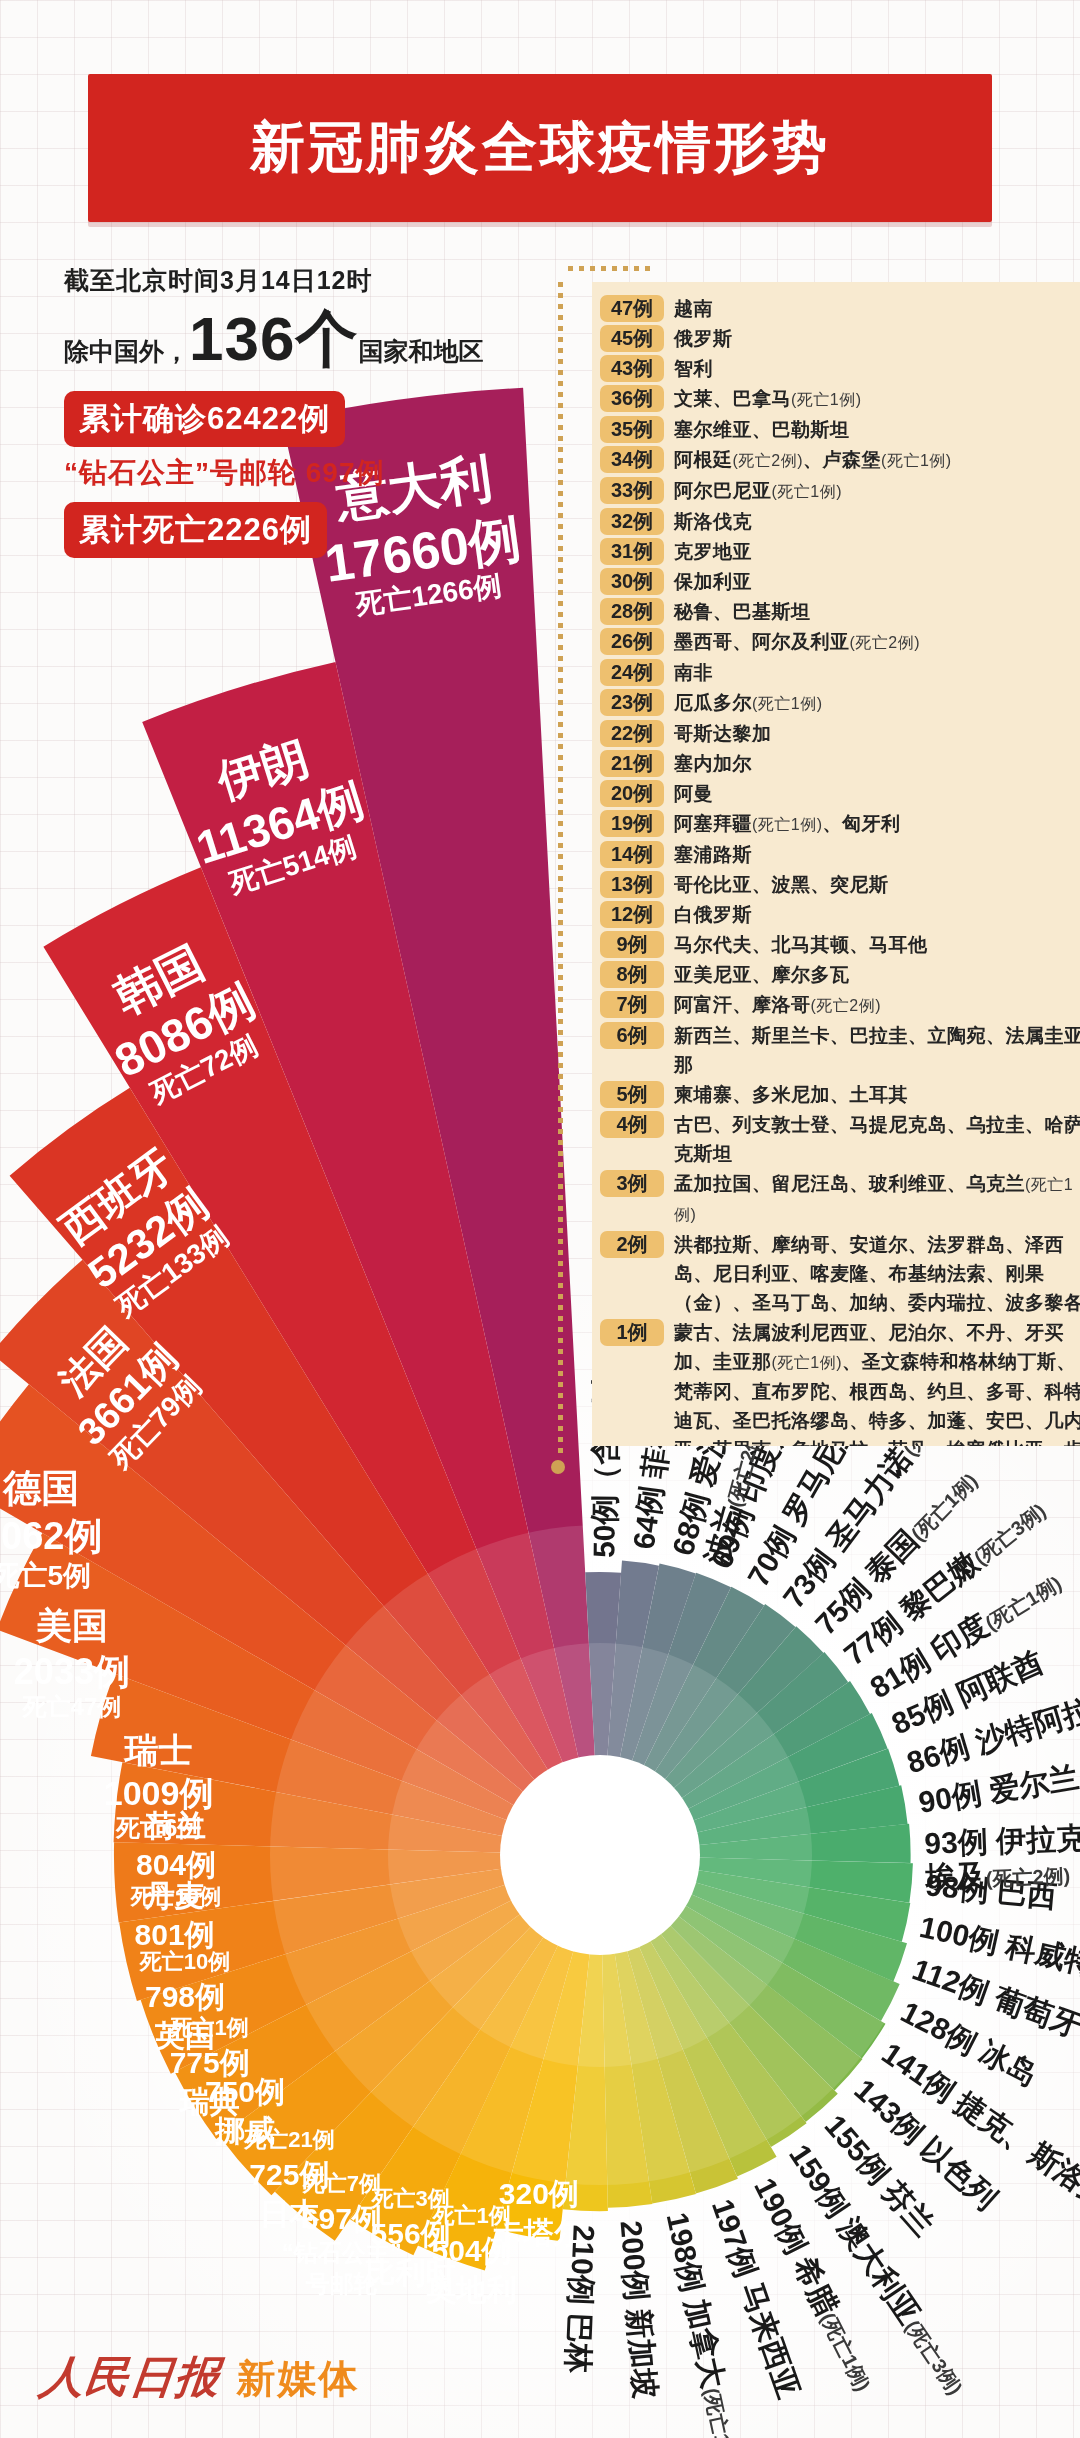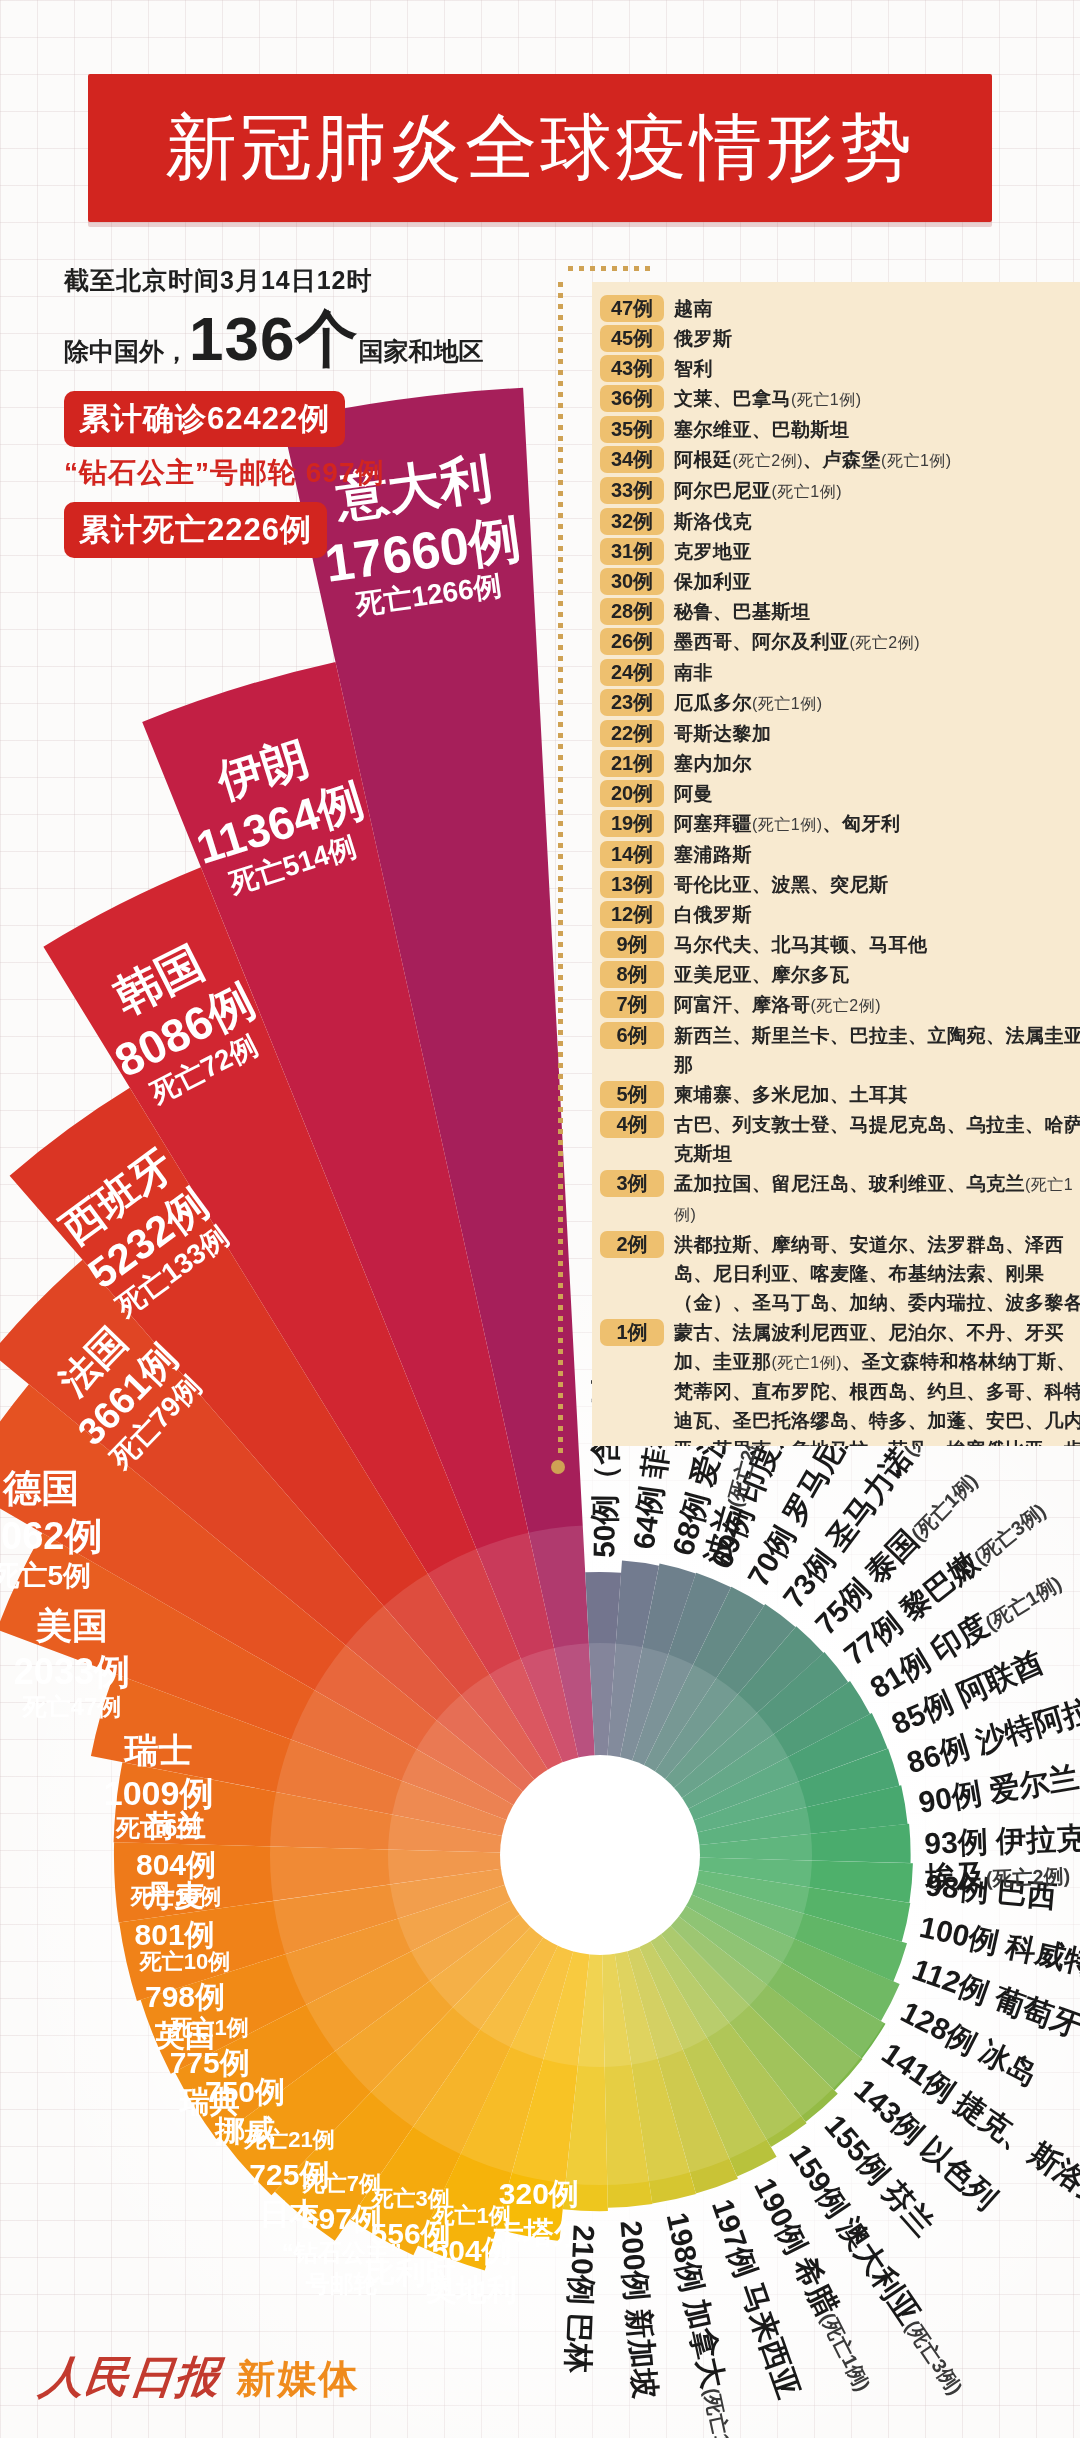--- a/index.html
+++ b/index.html
@@ -6,21 +6,21 @@
   body{font-family:"Liberation Sans","DejaVu Sans",sans-serif;}
   #canvas{position:relative;width:1080px;height:2438px;margin:0 auto;overflow:hidden;
     background-color:#fcfbfa;
     background-image:linear-gradient(rgba(214,196,196,.32) 1px, transparent 1px),
                      linear-gradient(90deg, rgba(214,196,196,.32) 1px, transparent 1px);
     background-size:37px 37px;}
   .glow{position:absolute;left:0;top:1260px;width:1080px;height:1180px;
     background:radial-gradient(ellipse at 56% 52%, rgba(255,255,255,.96) 0 36%, rgba(255,255,255,0) 72%);}
   .banner{position:absolute;left:88px;top:74px;width:904px;height:148px;background:#d2251f;
     border-radius:2px;box-shadow:0 5px 0 rgba(150,18,14,.18);display:flex;align-items:center;justify-content:center;}
-  .banner span{color:#fff;font-size:72px;font-weight:400;letter-spacing:3px;white-space:nowrap;}
+  .banner span{color:#fff;font-size:55px;font-weight:700;letter-spacing:3px;white-space:nowrap;}
   .stats{position:absolute;left:64px;top:264px;width:480px;color:#1f1f1f;}
   .as-of{font-size:25px;font-weight:800;letter-spacing:1px;}
   .scope{margin-top:0;white-space:nowrap;}
   .scope .sm{font-size:25px;font-weight:800;vertical-align:baseline;}
   .scope .huge{font-size:62px;font-weight:900;vertical-align:baseline;letter-spacing:1px;}
   .redbox{display:inline-block;margin-top:10px;background:#d2251f;color:#fff;font-size:31px;
     font-weight:800;padding:7px 15px;border-radius:10px;letter-spacing:1px;}
   .ship{margin-top:7px;color:#d2251f;font-size:28px;font-weight:800;letter-spacing:1px;}
   .panel{position:absolute;left:592px;top:282px;width:508px;height:1164px;background:#f8ead0;
     padding:12px 6px 10px 8px;box-sizing:border-box;overflow:hidden;}

